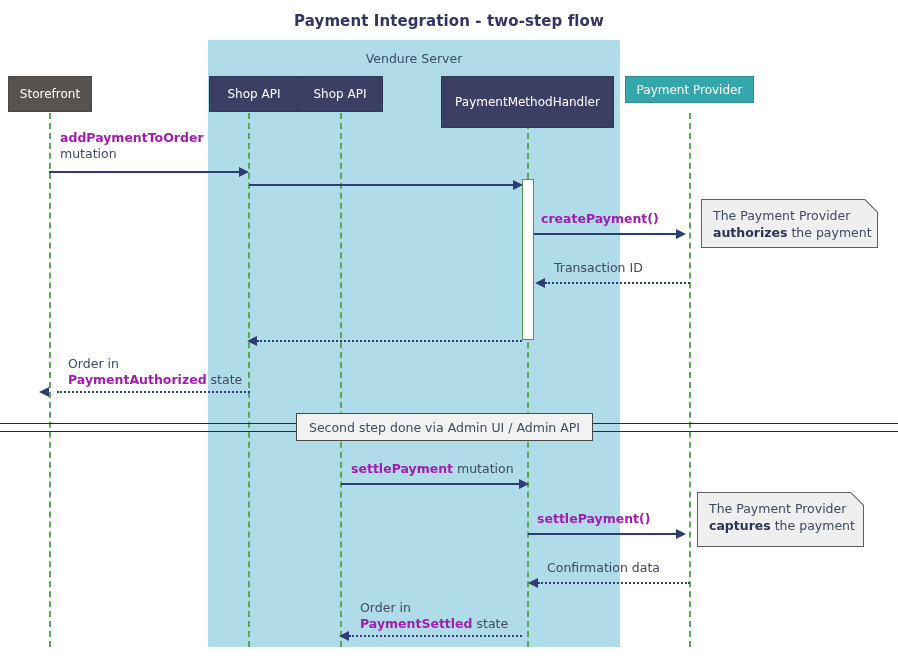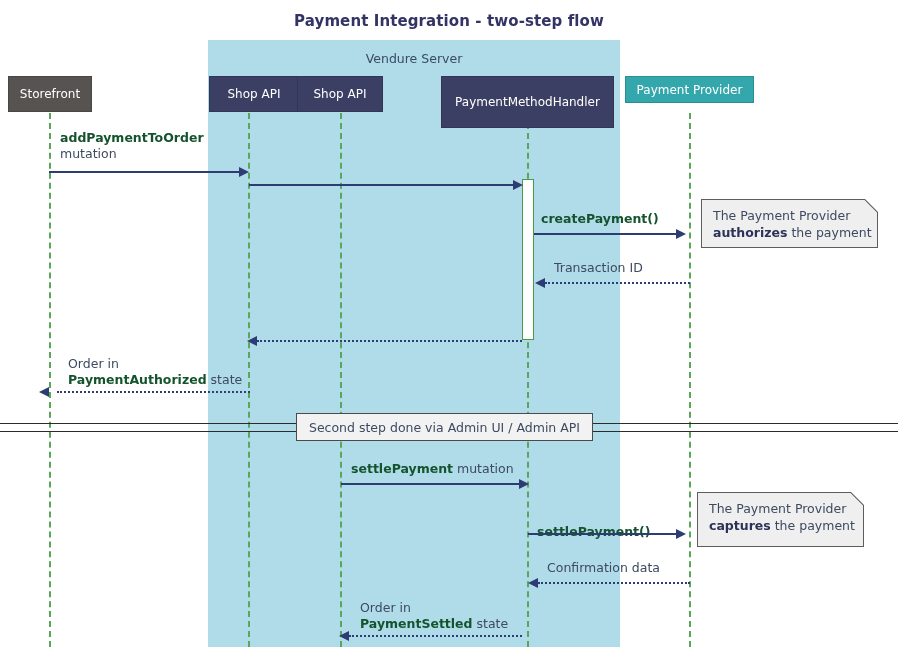--- a/index.html
+++ b/index.html
@@ -86,21 +86,21 @@
     border-top: 5px solid transparent;
     border-bottom: 5px solid transparent;
     border-right: 10px solid #2d3c73;
   }
   .msg-label {
     font-size: 12.5px;
     color: #3d4a60;
     white-space: nowrap;
     line-height: 16px;
   }
-  .msg-label b { color: #14532d; }
+  .msg-label b { color: #a21caf; }
 
   
   .note {
     box-sizing: border-box;
     background: #efefef;
     border: 1px solid #5d5d5d;
     font-size: 12.5px;
     color: #3d4a60;
     line-height: 17px;
     padding: 7px 10px 6px 11px;
@@ -220,21 +220,21 @@
   <div class="abs divider-box" style="left:296px; top:413px; width:297px; height:28px;">
     <span>Second step done via Admin UI / Admin API</span>
   </div>
 
   <div class="abs msg-label" style="left:351px; top:461px;">
     <span id="msg6line0"><b>settlePayment</b> mutation</span>
   </div>
   <div class="abs msg-line" style="left:341px; top:483px; width:178px;"></div>
   <div class="abs arrow-head arrow-right" style="left:519px; top:479px;"></div>
 
-  <div class="abs msg-label" style="left:537px; top:524px;">
+  <div class="abs msg-label" style="left:537px; top:511px;">
     <b>settlePayment()</b>
   </div>
   <div class="abs msg-line" style="left:528px; top:533px; width:148px;"></div>
   <div class="abs arrow-head arrow-right" style="left:676px; top:529px;"></div>
 
   <div class="abs" style="left:697px; top:492px; width:167px; height:55px;">
     <div class="note" style="width:167px; height:55px;">
       <div>The Payment Provider</div>
       <div id="note1line2"><b>captures</b> the payment</div>
     </div>

